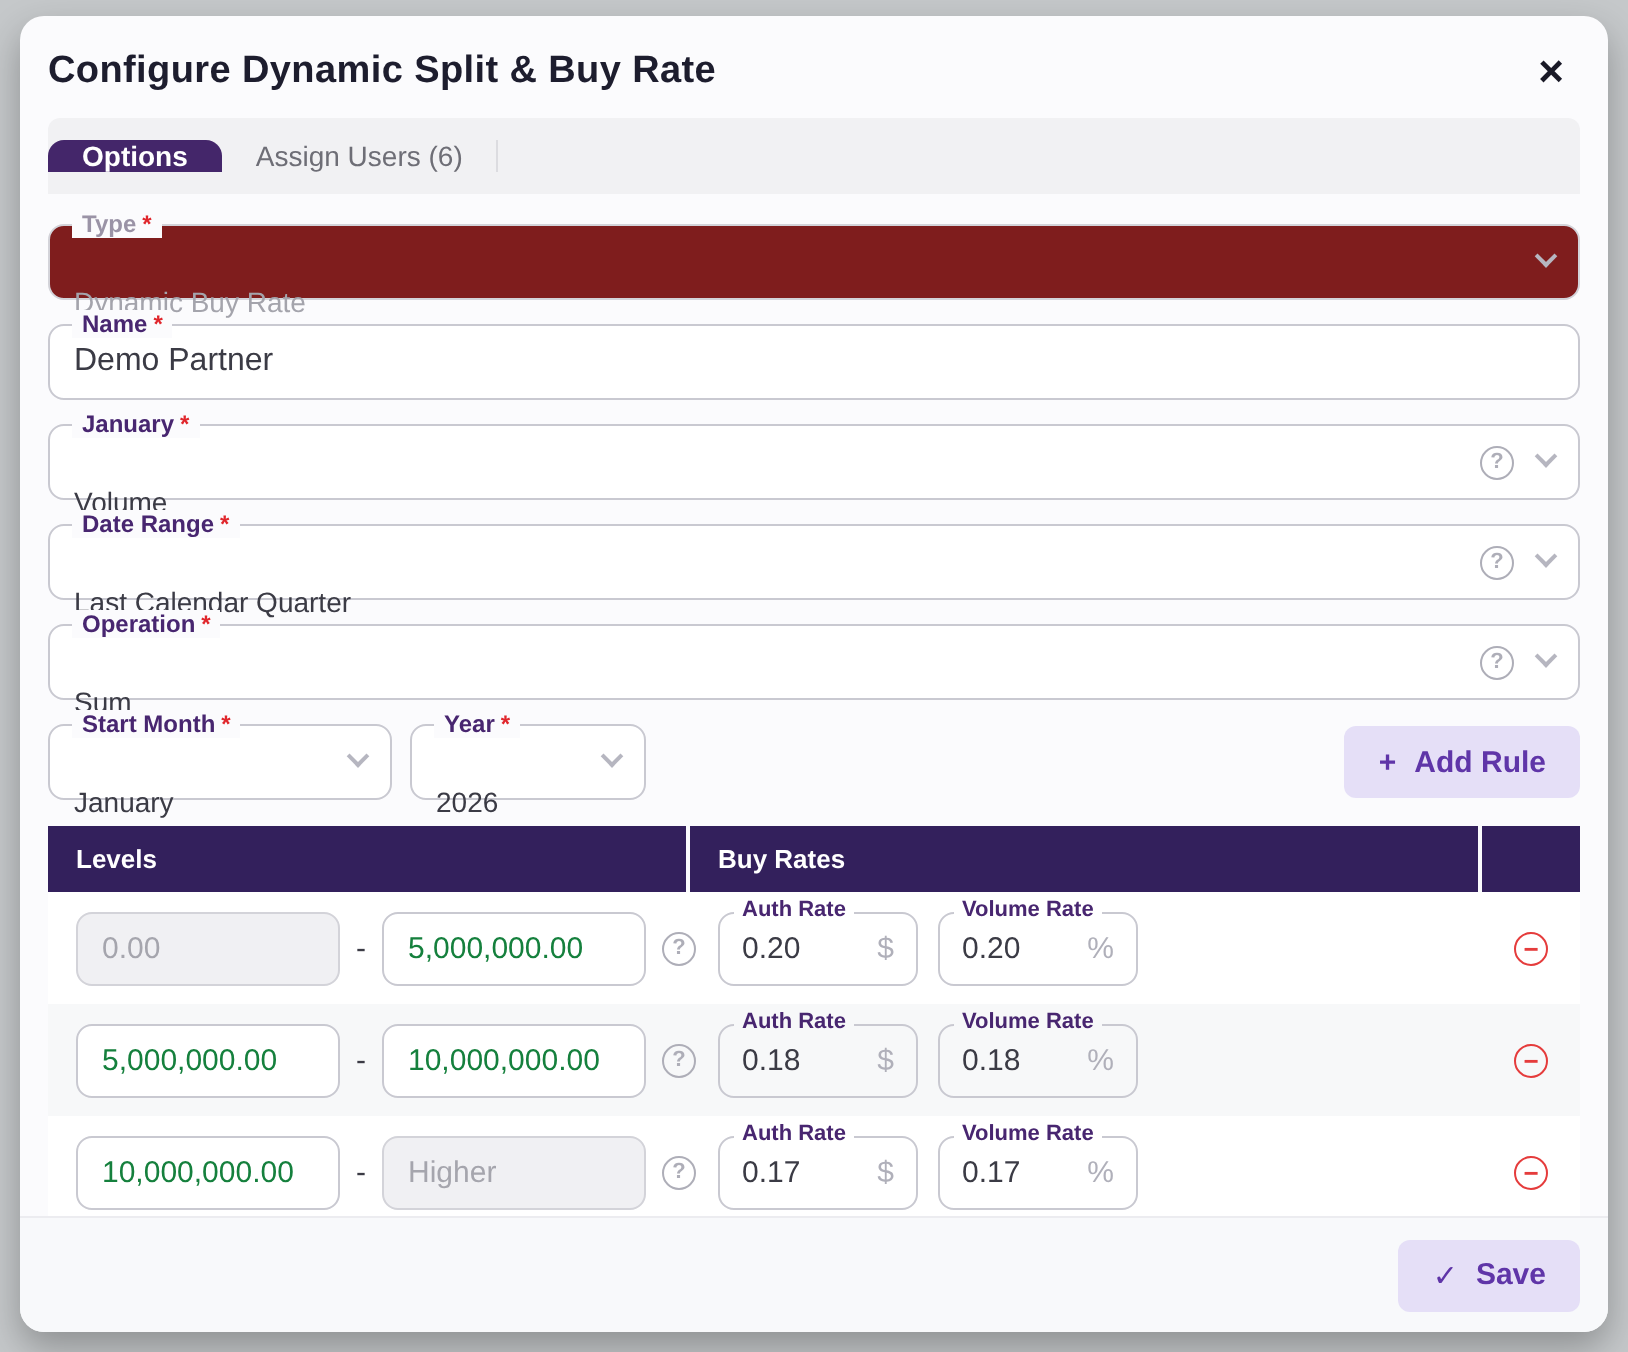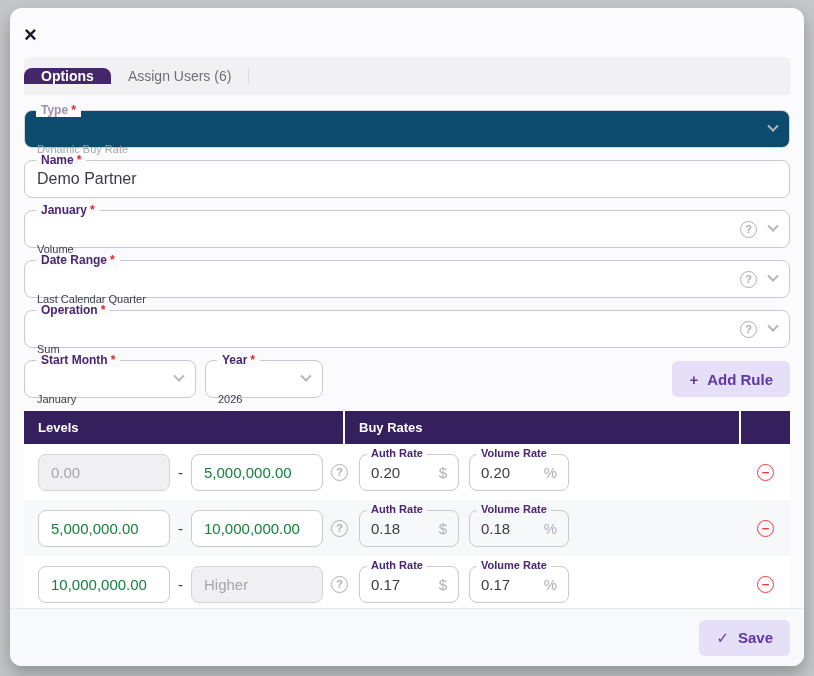--- a/index.html
+++ b/index.html
@@ -24,30 +24,30 @@
   .tab.inactive { border-right:1px solid #dcdce0; }
 
   
   .form { padding:15px 14px 0; }
   .fwrap { margin-bottom:12px; }
   .field { position:relative; height:38px; background:#ffffff; border:1px solid #c9c9d1;
            border-radius:8px; display:flex; align-items:center; padding:0 12px; }
   .flabel { position:absolute; top:-8px; left:11px; background:#fbfbfd; padding:0 5px;
             font-size:12px; font-weight:bold; color:#482670; white-space:nowrap; line-height:14px; }
   .req { color:#e0262c; margin-left:3px; }
-  .fvalue { font-size:11px; color:#3b3b45;margin-top:40px; }
+  .fvalue { font-size:14px; color:#3b3b45;margin-top:40px; }
   .finput { border:none; outline:none; background:transparent; font-size:16px; color:#3b3b45;
             width:100%; font-family:inherit; }
   .ficons { margin-left:auto; display:flex; align-items:center; gap:12px; }
   .help { width:17px; height:17px; border:1.5px solid #aeaeb8; border-radius:50%; color:#aeaeb8;
           font-size:11px; font-weight:bold; display:flex; align-items:center; justify-content:center;
           cursor:pointer; flex:0 0 auto; }
   .chev { width:8px; height:8px; border-right:2px solid #b6b6c0; border-bottom:2px solid #b6b6c0;
           transform:rotate(45deg) translate(-2px,-2px); flex:0 0 auto; }
-  .field.disabled { background:#0c4a6e; border-color:#d3d3d9; }
+  .field.disabled { background:#7f1d1d; border-color:#d3d3d9; }
   .field.disabled .fvalue { color:#a4a4ac; }
   .field.disabled .flabel { color:#9a93a6; }
 
   .months-row { display:flex; align-items:flex-start; gap:9px; }
   .w-month { width:172px; } .w-year { width:118px; }
   .btn { display:flex; align-items:center; gap:9px; height:36px; padding:0 17px;
          background:#e5dff7; color:#5f35a8; border:none; border-radius:6px;
          font-size:15px; font-weight:bold; font-family:inherit; cursor:pointer; }
   .add-rule { margin-left:auto; margin-top:1px; }
 
@@ -86,20 +86,21 @@
   .footer { position:absolute; left:0; right:0; bottom:0; height:58px; background:#f8f9fb;
             border-top:1px solid #ececf0; display:flex; align-items:center;
             justify-content:flex-end; padding:0 14px; }
 </style>
 </head>
 <body>
 
 <div class="modal">
 
   <div class="modal-header">
+    <div class="title">Configure Dynamic Split &amp; Buy Rate</div>
     <div class="close">×</div>
   </div>
 
   <div class="tabstrip">
     <div class="tab active">
       <span>Options</span>
     </div>
     <div class="tab inactive">
       <span>Assign Users (6)</span>
     </div>

